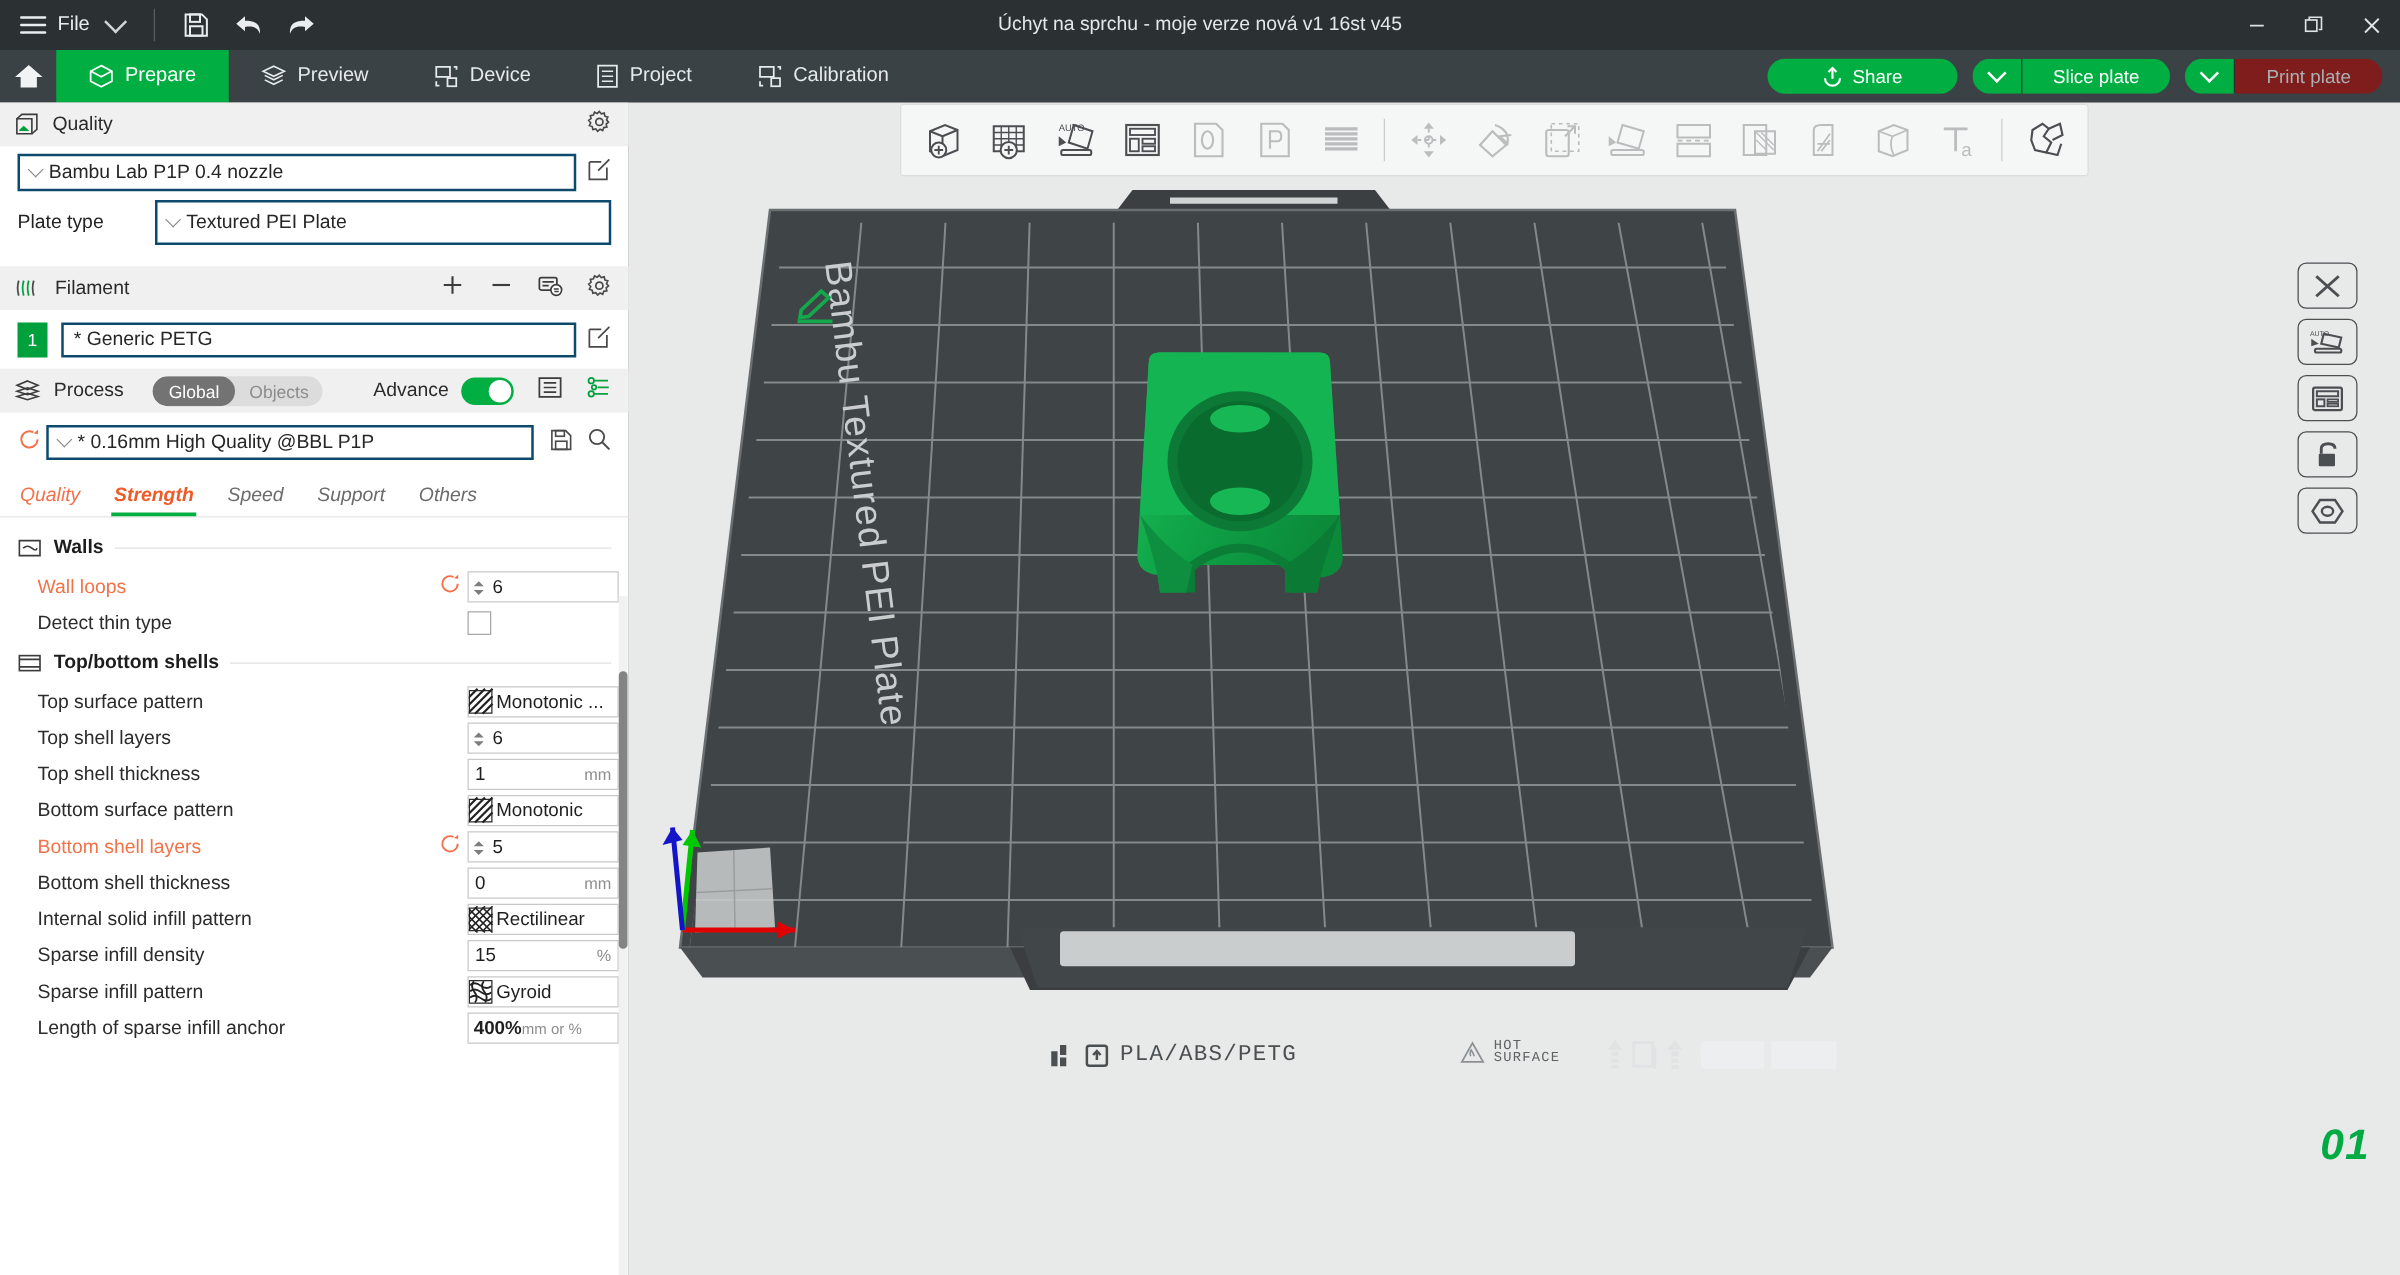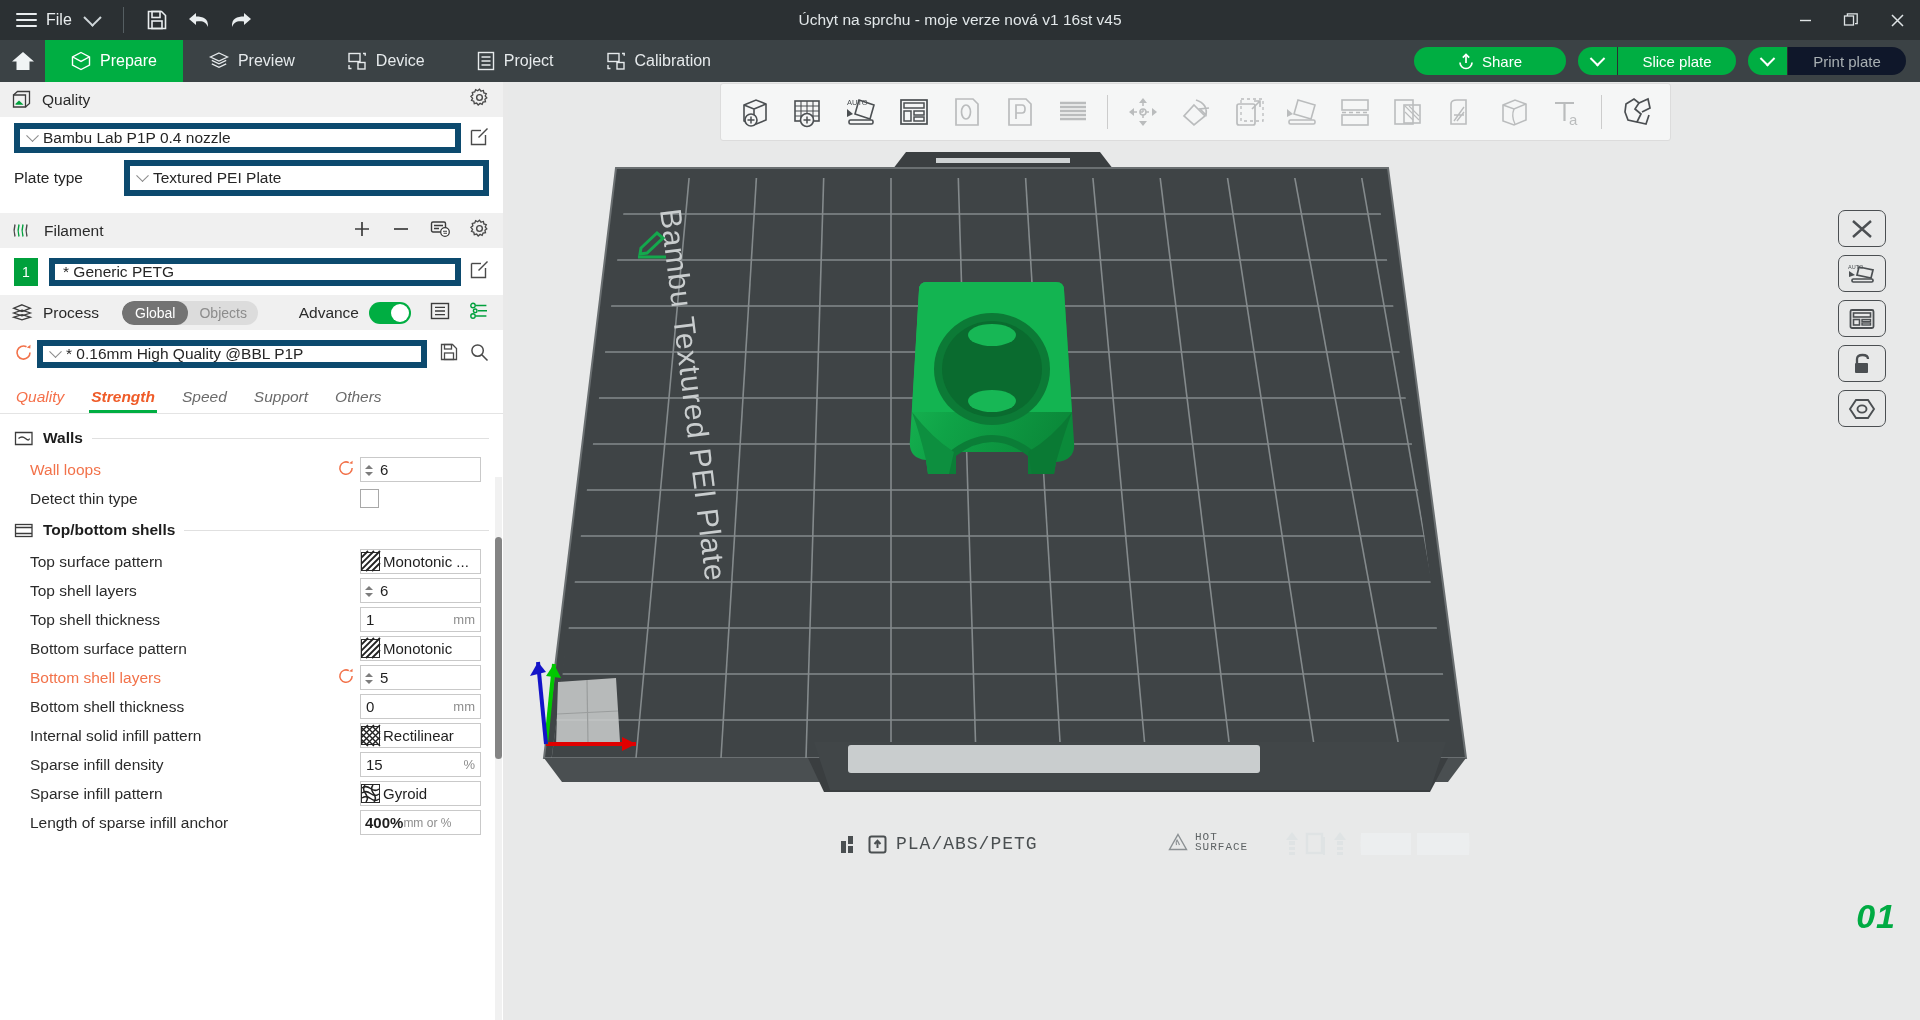--- a/index.html
+++ b/index.html
@@ -72,40 +72,40 @@
     height: 28px; display: flex; align-items: stretch; border-radius: 14px; overflow: hidden;
   }
   .split .arrow {
     width: 40px; background: #00ae42; display: flex; align-items: center; justify-content: center;
     border-right: 1px solid #2b3033;
   }
   .split .main {
     min-width: 118px; background: #00ae42; color: #fff; font-size: 15px;
     display: flex; align-items: center; justify-content: center; padding: 0 14px;
   }
-  .split.disabled .main { background: #0f172a; color: #a9b0b3; }
+  .split.disabled .main { background: #7f1d1d; color: #a9b0b3; }
   .chev-sm {
     width: 11px; height: 11px; border-right: 2px solid #fff; border-bottom: 2px solid #fff;
     transform: rotate(45deg) translate(-2px,-2px);
   }
 
   
   .sidebar {
     position: absolute; left: 0; top: 82px; width: 503px; height: 938px;
     background: #ffffff; overflow: hidden;
   }
   .sec-head {
     height: 35px; background: #f0f0f0; display: flex; align-items: center;
     padding: 0 14px 0 12px; gap: 11px;
   }
   .sec-head .title { font-size: 15.5px; color: #2a2a2a; }
   .sec-head .acts { margin-left: auto; display: flex; align-items: center; gap: 19px; }
   .row { display: flex; align-items: center; padding: 0 14px; }
   .combo {
-    height: 30px; border: 6px solid #0c4a6e; background: #fff;
+    height: 30px; border: 2px solid #0c4a6e; background: #fff;
     display: flex; align-items: center; gap: 4px; padding: 0 8px;
     font-size: 15.5px; color: #262626;
   }
   .combo .dd {
     width: 9px; height: 9px; border-right: 1.6px solid #8a8a8a; border-bottom: 1.6px solid #8a8a8a;
     transform: rotate(45deg) translate(-2px,-2px); flex: none; margin-right: 2px;
   }
   .edit-ico { margin-left: 9px; }
   .fil-badge {
     width: 24px; height: 28px; background: #00a03c; color: #fff; font-size: 14px;
@@ -137,21 +137,21 @@
   .ptab.active::after {
     content: ""; position: absolute; left: -2px; right: -2px; bottom: 0; height: 3px;
     background: #00ae42;
   }
   .grp {
     display: flex; align-items: center; gap: 9px; padding: 0 14px; height: 34px; text-align: center;
   }
   .grp .gname { font-size: 15.5px; font-weight: bold; color: #1d1d1d; white-space: nowrap; }
   .grp .gline { flex: 1; height: 1px; background: #e0e0e0; }
   .opt {
-    display: flex; align-items: center; height: 29px; padding: 0 22px 0 30px;
+    display: flex; align-items: center; height: 29px; padding: 0 8px 0 30px;
     font-size: 15.5px; color: #2b2b2b;
   }
   .opt .nm { flex: 1; }
   .opt.mod .nm { color: #f2724a; }
   .ctrl { width: 121px; flex: none; display: flex; align-items: center; }
   .field {
     width: 121px; height: 25px; border: 1px solid #c9c9c9; background: #fff;
     display: flex; align-items: center; padding: 0 4px; font-size: 15px; color: #1f1f1f;
     overflow: hidden; white-space: nowrap;
   }

